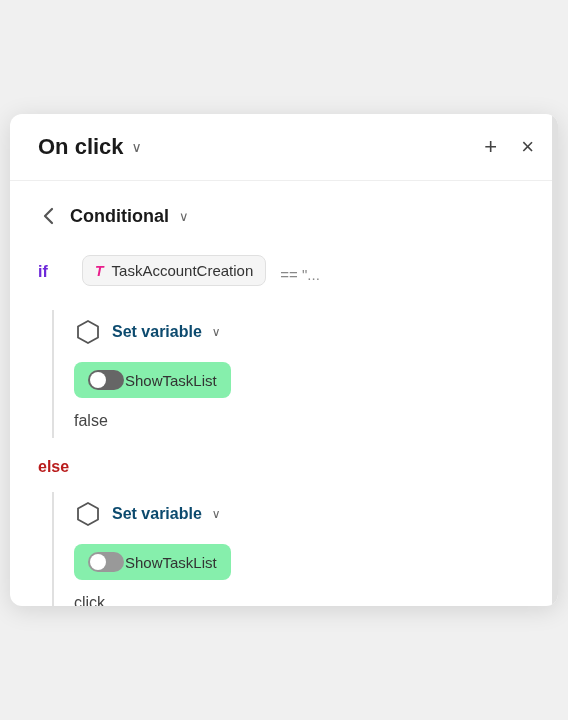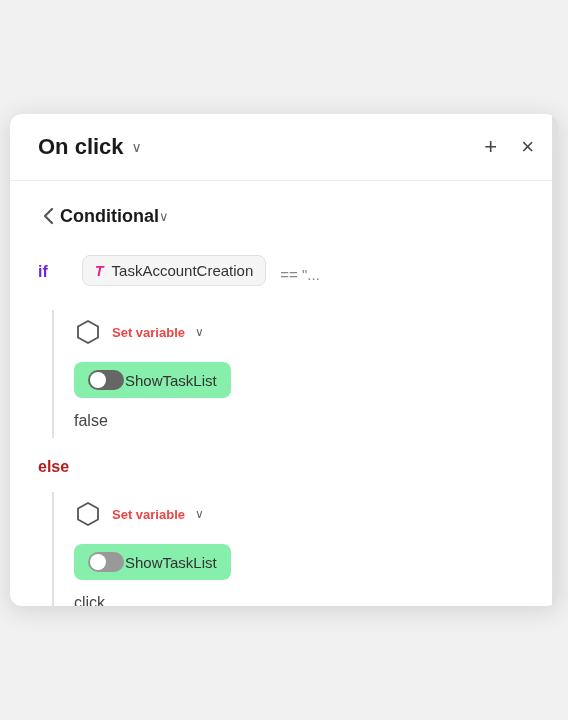--- a/index.html
+++ b/index.html
@@ -97,20 +97,21 @@
     }
 
     .content::-webkit-scrollbar {
       display: none;
     }
 
     
     .conditional-header {
       display: flex;
       align-items: center;
+      gap: 10px;
       margin-bottom: 28px;
     }
 
     .conditional-icon {
       width: 22px;
       height: 22px;
       display: flex;
       align-items: center;
       justify-content: center;
       color: #555;
@@ -186,23 +187,23 @@
       justify-content: center;
     }
 
     
     .hex-icon {
       width: 26px;
       height: 26px;
     }
 
     .block-label {
-      font-size: 13px;
+      font-size: 16px;
       font-weight: 600;
-      color: #ef4444;
+      color: #0c4a6e;
     }
 
     .block-chevron {
       color: #666;
       font-size: 12px;
     }
 
     
     .toggle-pill {
       display: flex;

